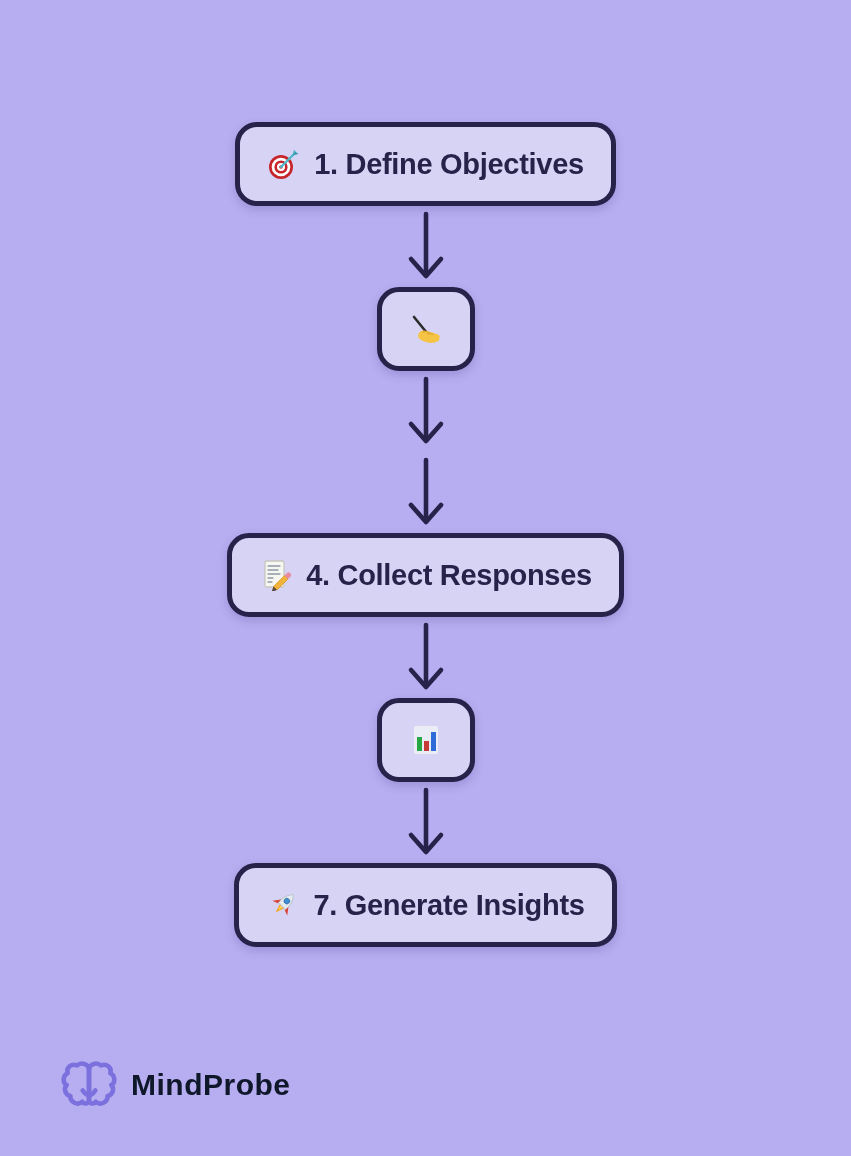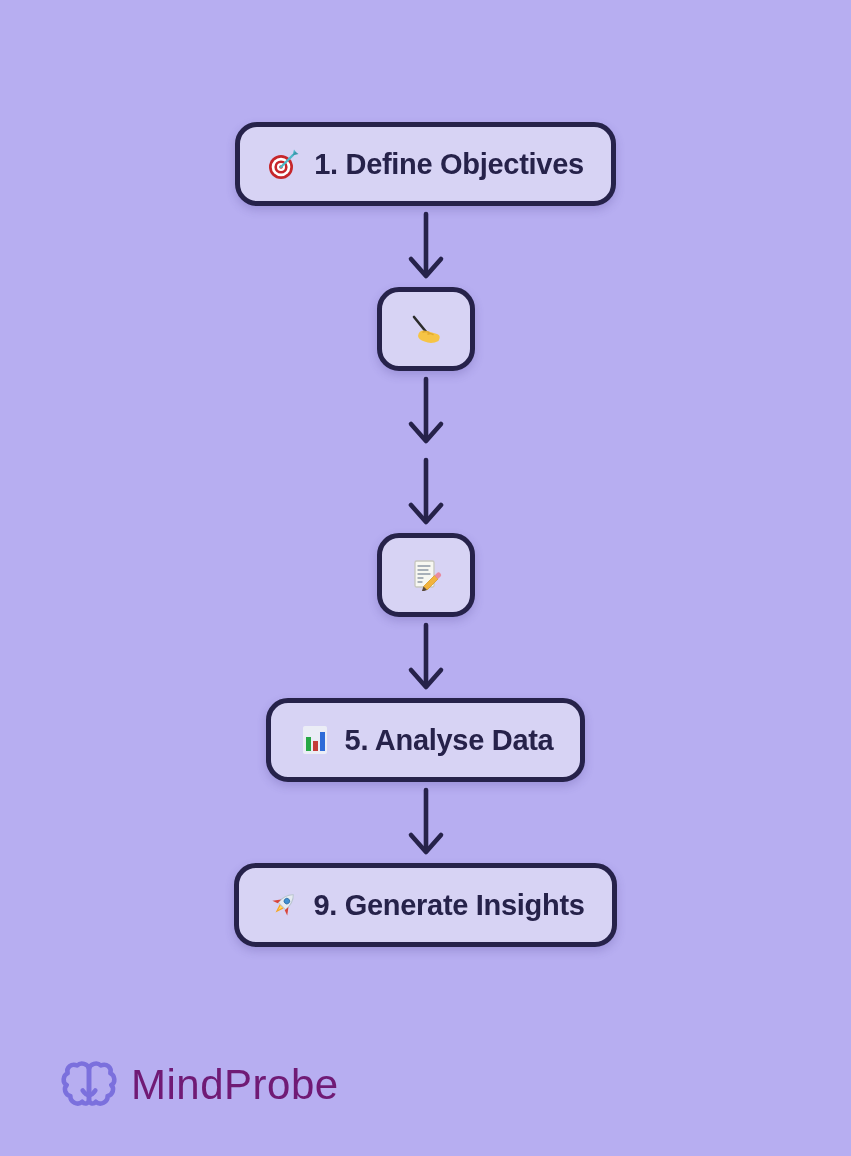--- a/index.html
+++ b/index.html
@@ -59,23 +59,23 @@
   }
   .brand{
     position:absolute;
     left:60px;
     top:1056px;
     display:flex;
     align-items:center;
     gap:13px;
   }
   .brand-name{
-    font-size:42px;
-    font-weight:400;
-    color:#701a75;
+    font-size:30px;
+    font-weight:700;
+    color:#0f172a;
     letter-spacing:0.5px;
   }
 </style>
 </head>
 <body>
 
 <div class="page">
 
   <div class="flow">
 
@@ -137,39 +137,39 @@
             <line x1="8" y1="11" x2="18" y2="11"></line>
             <line x1="8" y1="15" x2="20" y2="15"></line>
             <line x1="8" y1="19" x2="13" y2="19"></line>
             <line x1="8" y1="23" x2="12" y2="23"></line>
           </g>
           <path d="M13.5,27.5 L24.5,16.5 L28,20 L17,31 Z" fill="#f2b33d" stroke="#d89a28" stroke-width="0.8"></path>
           <path d="M13.5,27.5 L11.5,33 L17,31 Z" fill="#5b4a3a"></path>
           <path d="M24.5,16.5 L26.8,14.2 a2.4,2.4 0 0 1 3.5,3.5 L28,20 Z" fill="#e88ca0"></path>
         </svg>
       </span>
+      <span class="node-label">4. Collect Responses</span>
     </div>
 
     <div class="arrow">
       <svg width="46" height="72" viewBox="0 0 46 72">
         <line x1="23" y1="3" x2="23" y2="62" stroke="#26224a" stroke-width="4.6" stroke-linecap="round"></line>
         <polyline points="8,48 23,65 38,48" fill="none" stroke="#26224a" stroke-width="4.6" stroke-linecap="round" stroke-linejoin="round"></polyline>
       </svg>
     </div>
 
     <div class="node">
       <span class="node-icon">
         <svg width="32" height="32" viewBox="0 0 32 32">
           <rect x="4" y="2" width="24" height="28" rx="2" fill="#eef1f6" opacity="0.85"></rect>
           <rect x="7" y="13" width="5" height="14" fill="#27a845"></rect>
           <rect x="14" y="17" width="5" height="10" fill="#c43b38"></rect>
           <rect x="21" y="8" width="5" height="19" fill="#2e6bd8"></rect>
         </svg>
       </span>
-      <span class="node-label">5. Analyse Data</span>
     </div>
 
     <div class="arrow">
       <svg width="46" height="72" viewBox="0 0 46 72">
         <line x1="23" y1="3" x2="23" y2="62" stroke="#26224a" stroke-width="4.6" stroke-linecap="round"></line>
         <polyline points="8,48 23,65 38,48" fill="none" stroke="#26224a" stroke-width="4.6" stroke-linecap="round" stroke-linejoin="round"></polyline>
       </svg>
     </div>
 
     <div class="node">
@@ -178,21 +178,21 @@
           <g transform="rotate(45 16 16)">
             <path d="M16,1.5 C20.5,5.5 21.5,12 21.3,17.5 L10.7,17.5 C10.5,12 11.5,5.5 16,1.5 Z" fill="#e6ebf1" stroke="#b9c4cf" stroke-width="1"></path>
             <circle cx="16" cy="10.5" r="2.8" fill="#3f8fd2" stroke="#2b6ba3" stroke-width="0.8"></circle>
             <path d="M10.8,13.5 L5.5,20.5 L11,18.5 Z" fill="#d9453a"></path>
             <path d="M21.2,13.5 L26.5,20.5 L21,18.5 Z" fill="#d9453a"></path>
             <path d="M13.2,18 L18.8,18 L16,26.5 Z" fill="#f5a623"></path>
             <path d="M14.6,18 L17.4,18 L16,23 Z" fill="#ffd75e"></path>
           </g>
         </svg>
       </span>
-      <span class="node-label">9. Generate Insights</span>
+      <span class="node-label">7. Generate Insights</span>
     </div>
 
   </div>
 
   <div class="brand">
     <span style="display:flex;">
       <svg width="58" height="58" viewBox="0 0 64 64" fill="none" stroke="#7b70dd" stroke-width="5" stroke-linecap="round" stroke-linejoin="round">
         <path d="M32,14.5 C31,8.5 23,6.5 19,10.5 C12.5,7.5 6.5,13 8.5,19 C3,21.5 2.5,29.5 7.5,32 C3.5,35.5 5.5,43 11.5,44 C11,51 19.5,55 24.5,50.5 C27.5,54 32,52.5 32,47.5 L32,14.5 Z"></path>
         <path d="M32,14.5 C33,8.5 41,6.5 45,10.5 C51.5,7.5 57.5,13 55.5,19 C61,21.5 61.5,29.5 56.5,32 C60.5,35.5 58.5,43 52.5,44 C53,51 44.5,55 39.5,50.5 C36.5,54 32,52.5 32,47.5 L32,14.5 Z"></path>
         <path d="M32,43 C29.5,43 27,41 25,38"></path>

